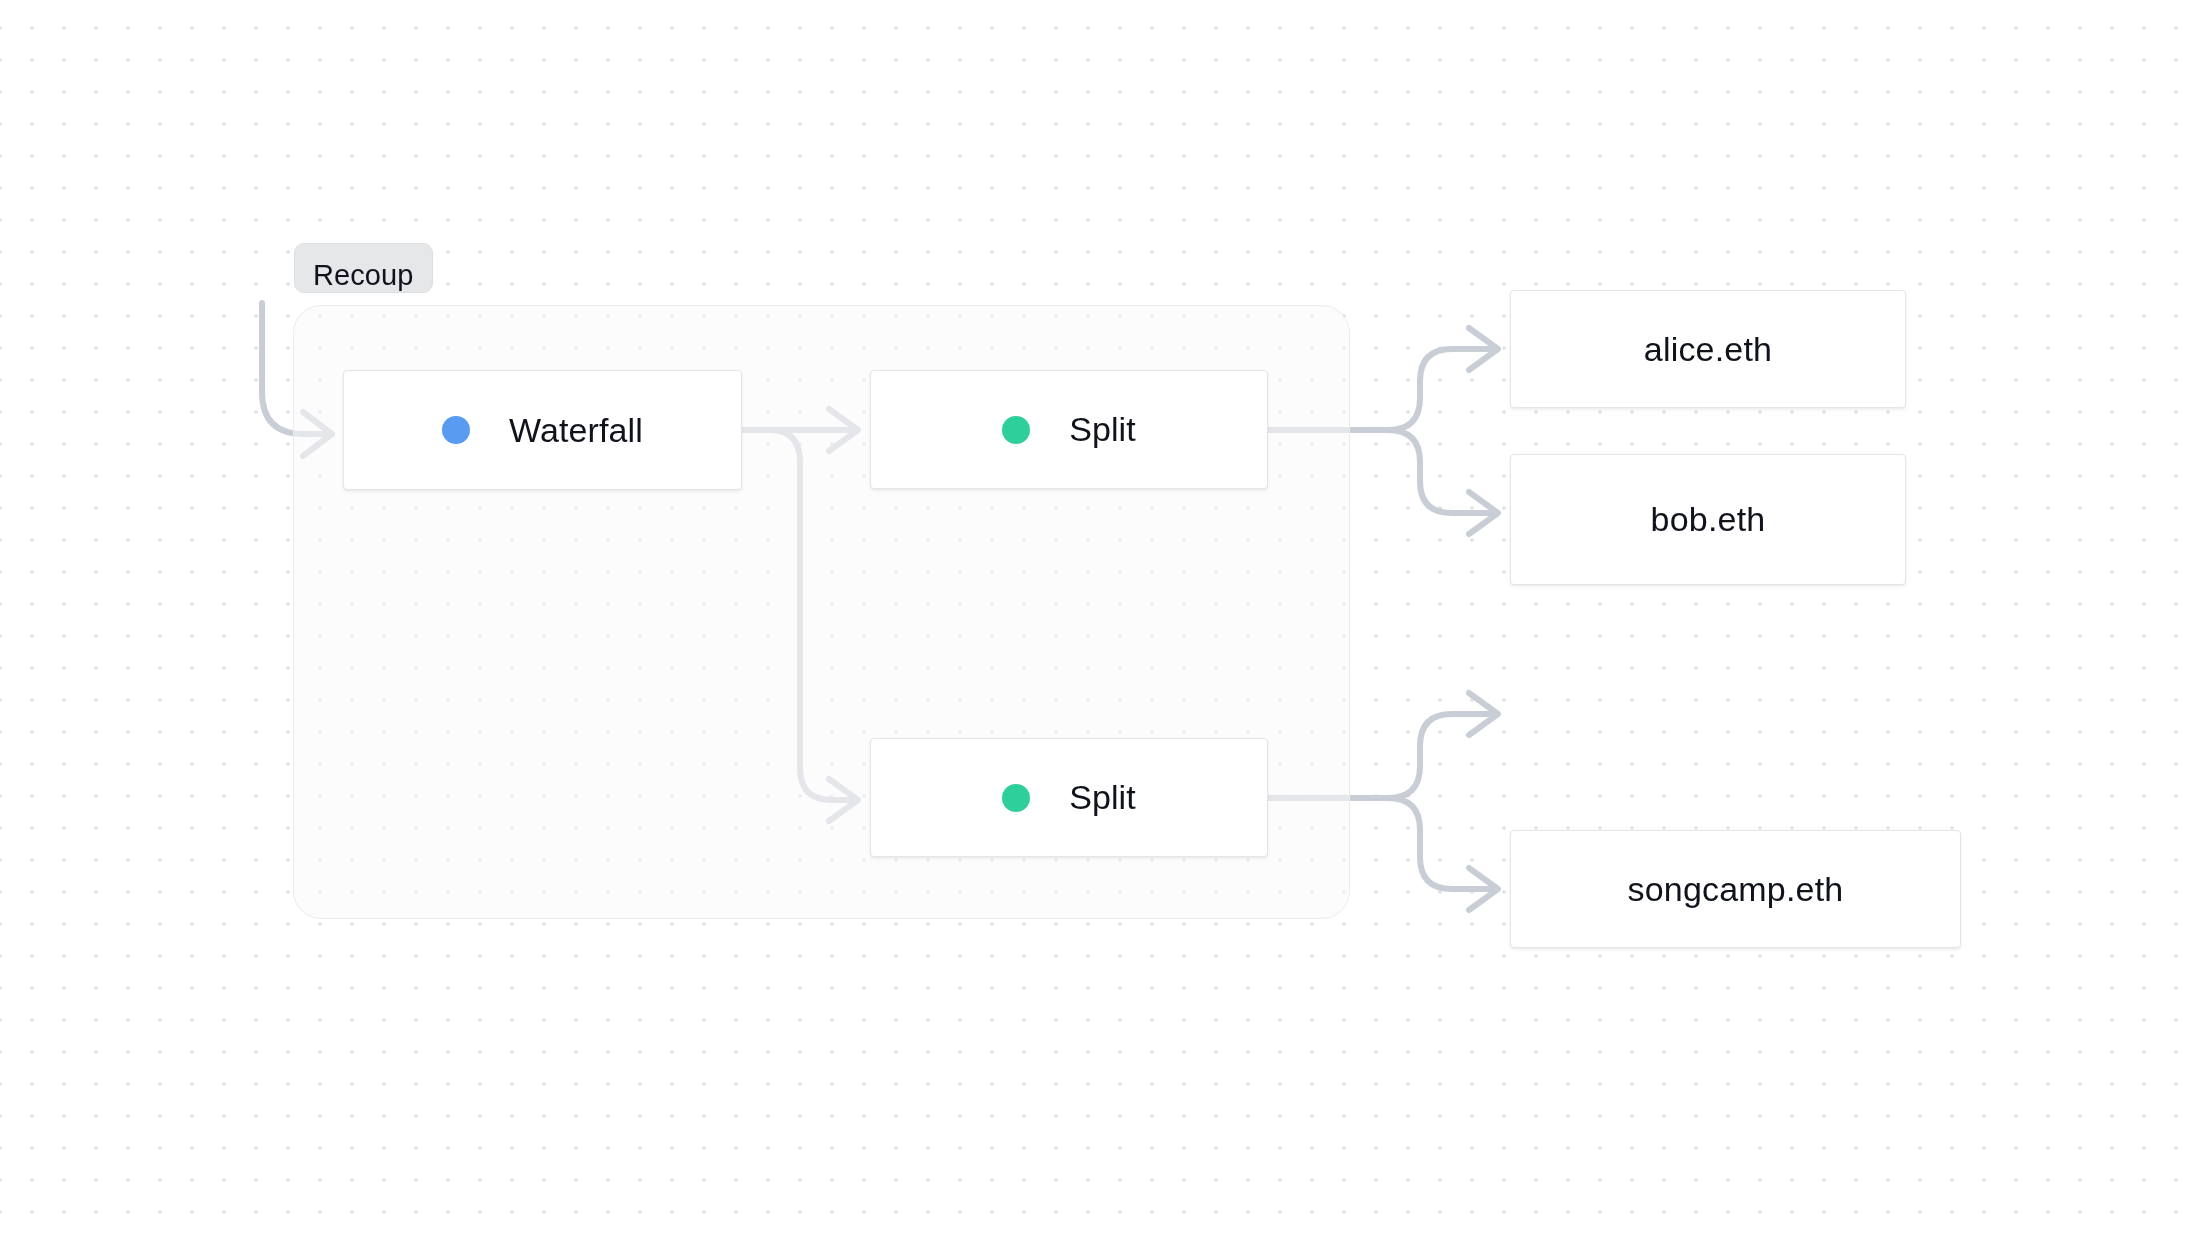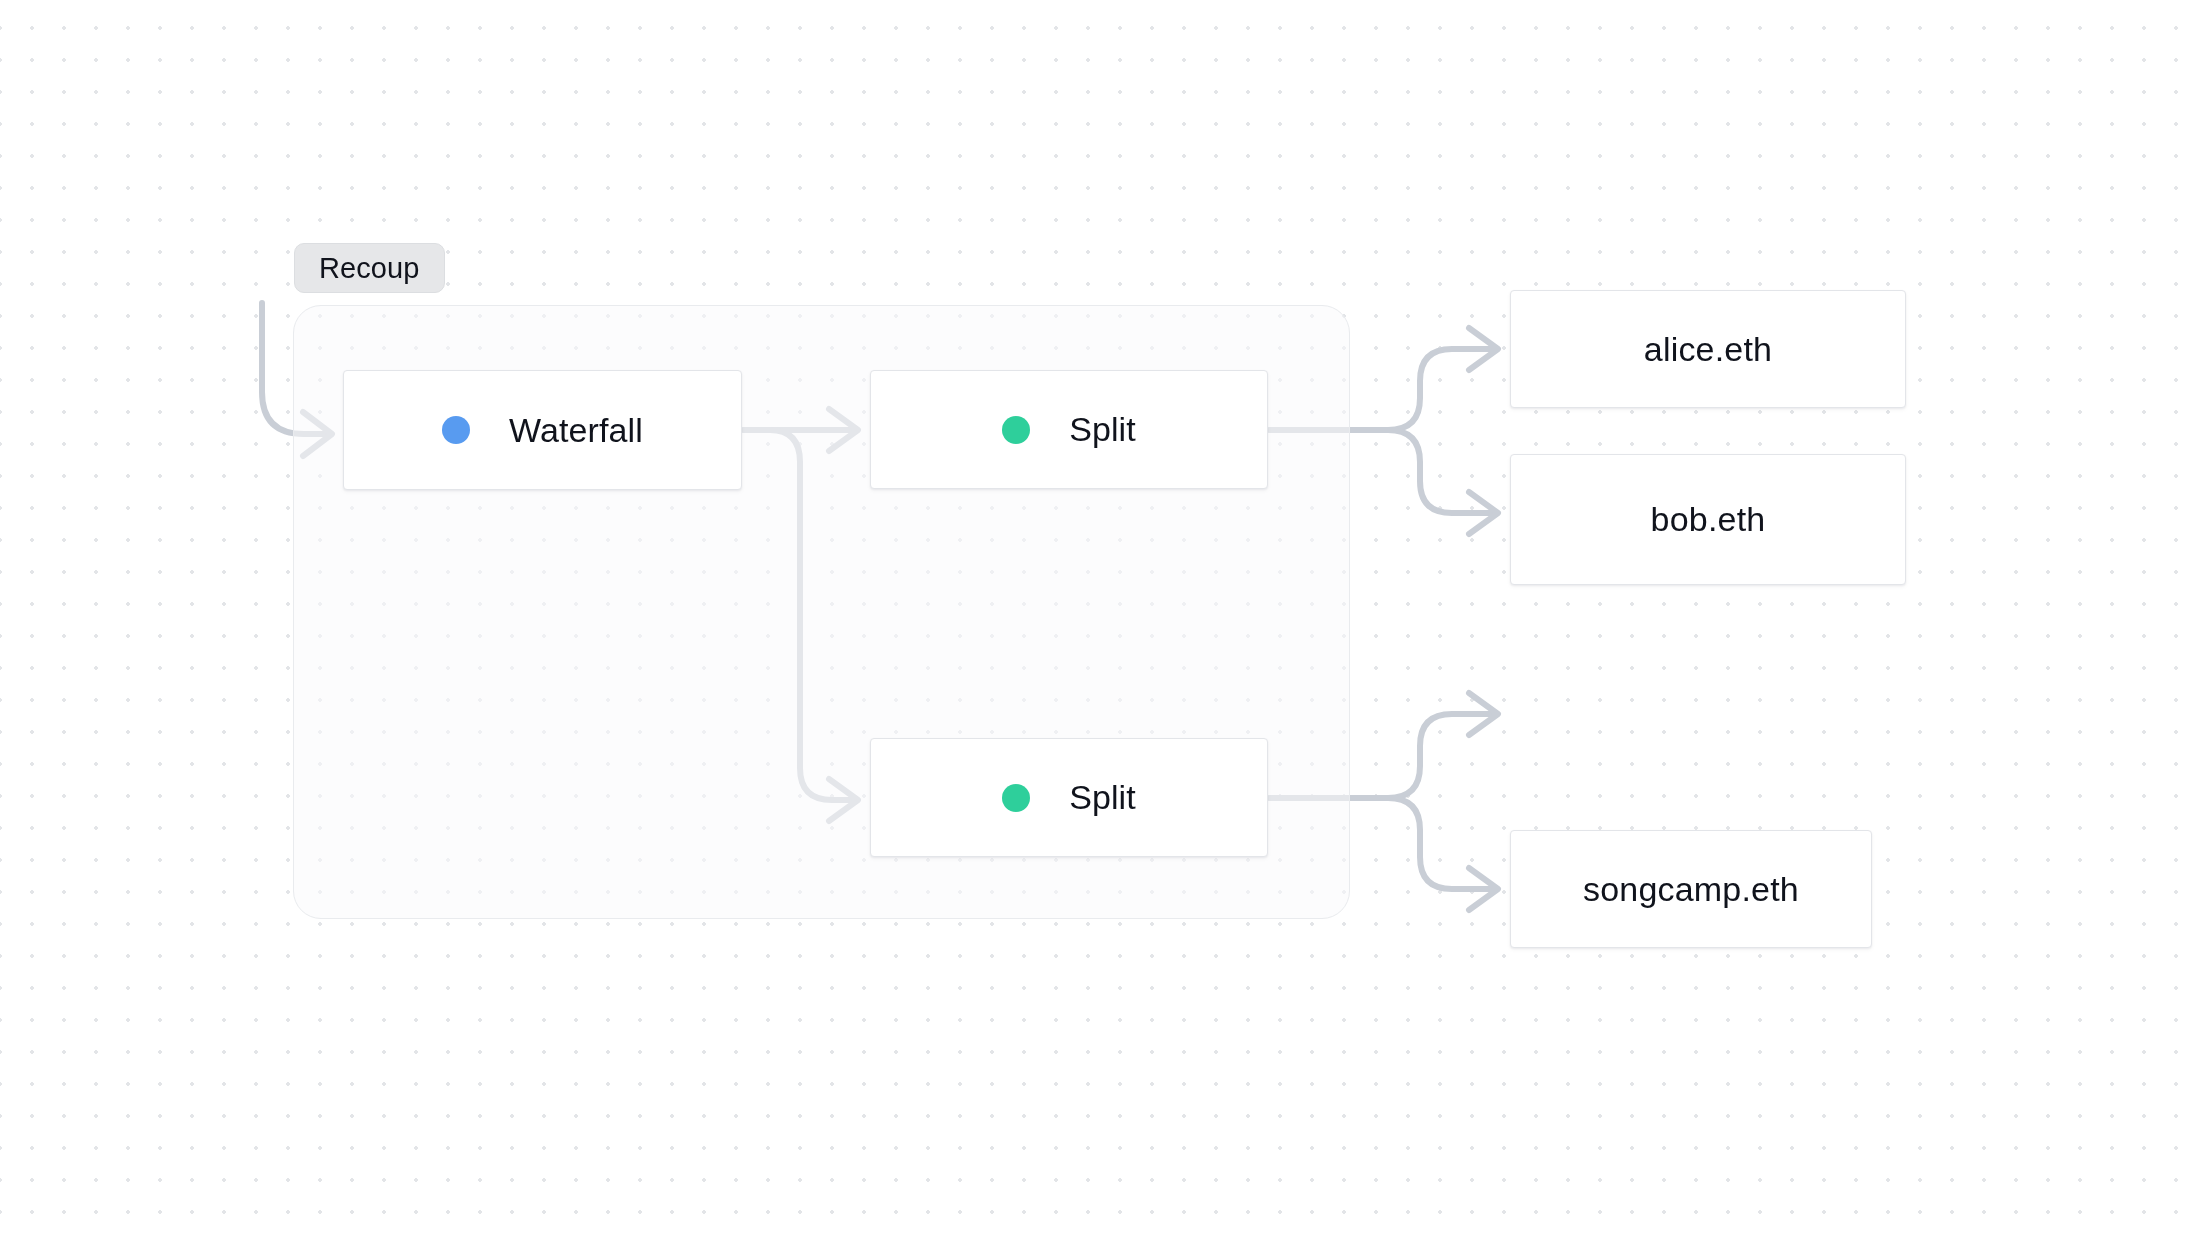--- a/index.html
+++ b/index.html
@@ -59,23 +59,23 @@
     border-radius: 28px;
     background-color: rgba(250, 250, 251, 0.55);
     z-index: 2;
   }
 
   #group-badge {
     position: absolute;
     left: 294px;
     top: 243px;
     height: 48px;
-    padding: 0 24px;
+    padding: 0 18px;
     display: flex;
-    align-items: center;
+    align-items: flex-end;
     background: #e6e7e9;
     border: 1px solid #dcdee1;
     border-radius: 10px;
     font-size: 29px;
     color: #10131c;
     letter-spacing: 0.1px;
     z-index: 4;
     white-space: nowrap;
   }
 
@@ -122,21 +122,21 @@
   }
 
   
   #node-waterfall { left: 343px;  top: 370px; width: 399px; height: 120px; }
   #node-split-1   { left: 870px;  top: 370px; width: 398px; height: 119px; }
   #node-split-2   { left: 870px;  top: 738px; width: 398px; height: 119px; }
 
   #leaf-0 { left: 1510px; top: 290px;  width: 396px; height: 118px; }
   #leaf-1 { left: 1510px; top: 454px;  width: 396px; height: 131px; }
   #leaf-2 { left: 1510px; top: 655px;  width: 396px; height: 118px; }
-  #leaf-3 { left: 1510px; top: 830px;  width: 362px; height: 118px; text-align: center; }
+  #leaf-3 { left: 1510px; top: 830px;  width: 451px; height: 118px; text-align: center; }
 </style>
 </head>
 <body>
 
 <div id="canvas">
 
   <svg id="edges" viewBox="0 0 2195 1242" width="2195" height="1242">
 
     <path class="edge-path" d="M 262 303 L 262 392 Q 262 434 304 434 L 330 434"></path>
     <path class="edge-arrow" d="M 303 412 L 332 434 L 303 456"></path>

